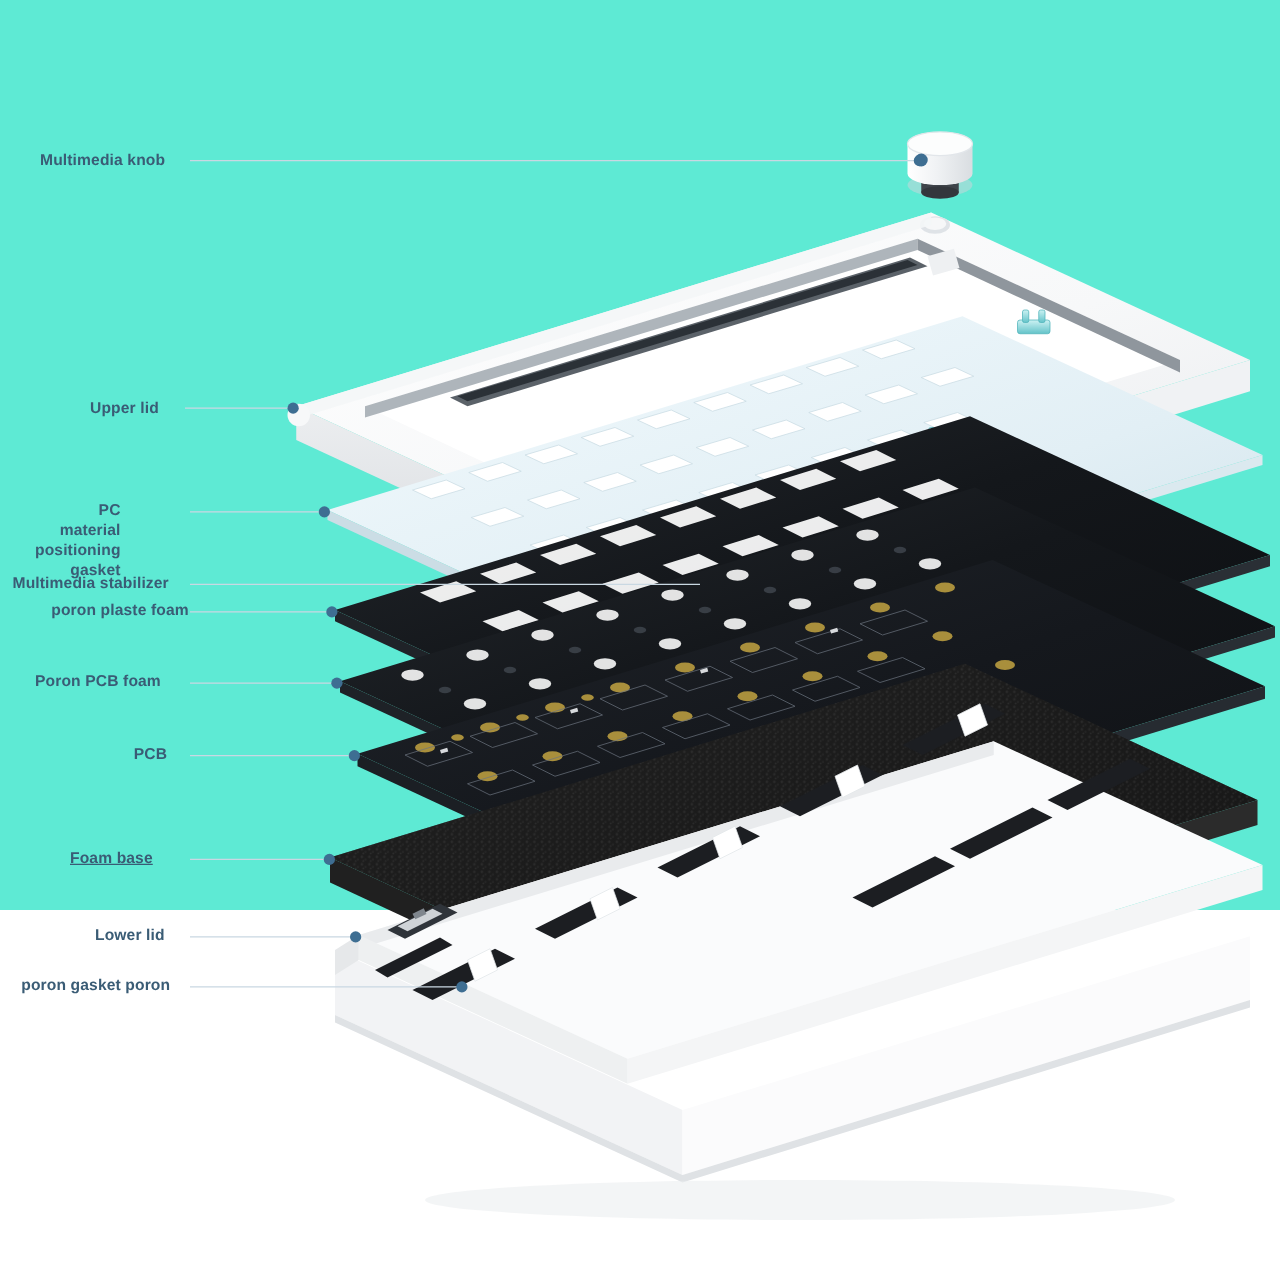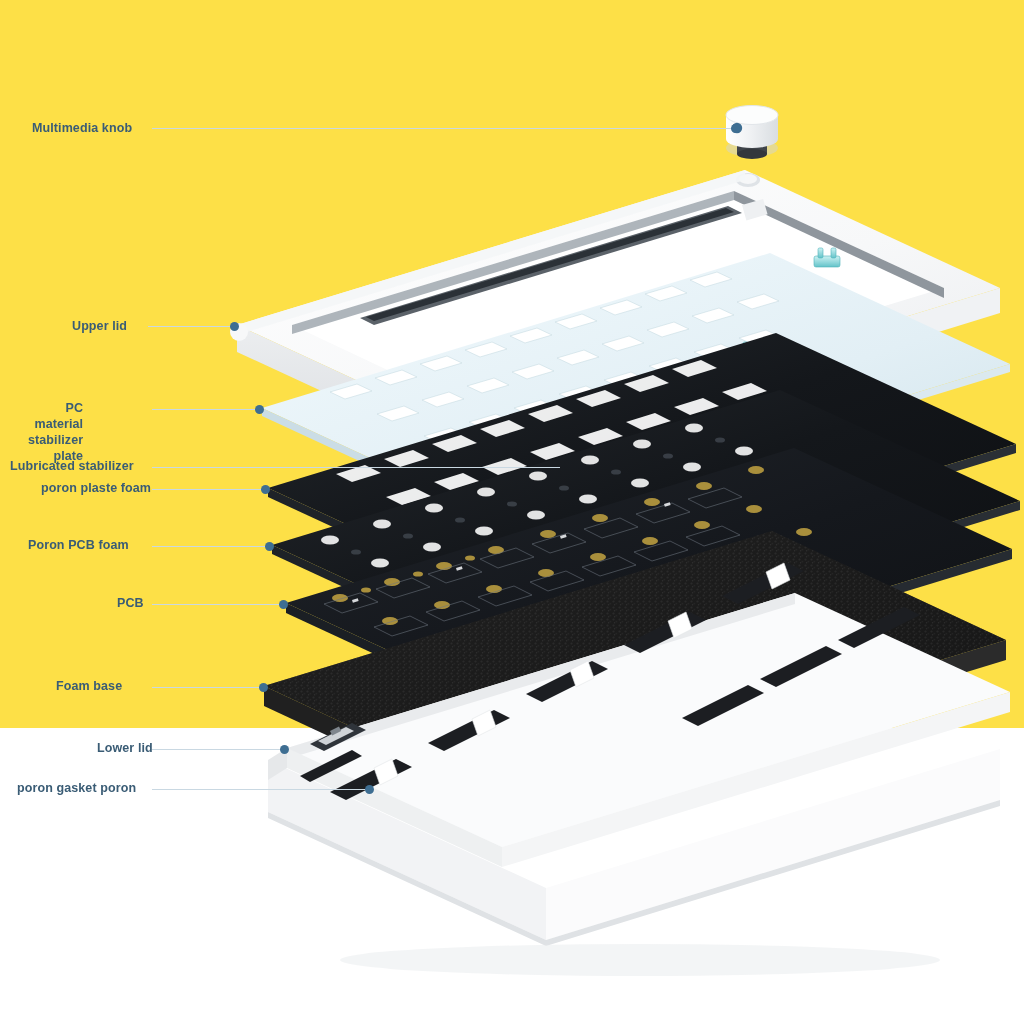--- a/index.html
+++ b/index.html
@@ -1,19 +1,19 @@
 <!DOCTYPE html>
 <html><head>
 <meta charset="utf-8">
 <title>Exploded View Diagram</title>
 <style>
   html,body{margin:0;padding:0;background:#ffffff;}
   body{width:1024px;height:1024px;overflow:hidden;
        font-family:"Liberation Sans","DejaVu Sans",sans-serif;}
-  #stage{position:relative;width:1024px;height:728px;background:#fde047;}
+  #stage{position:relative;width:1024px;height:728px;background:#5eead4;}
 
   
   .callout{position:absolute;}
   .callout .lbl{
     position:absolute;
     color:#3a5c75;
     font-size:12.5px;
     font-weight:bold;
     letter-spacing:.1px;
     white-space:nowrap;
@@ -426,50 +426,50 @@
         <div class="leader" style="left: 152px; top: 128px; width: 583px; background: rgb(201, 216, 226);"></div>
         <div class="enddot" style="left: 731px; top: 124px; background: rgb(62, 110, 146);"></div>
       </div>
       <div class="callout">
         <div class="lbl" style="left: 72px; top: 319px; color: rgb(58, 92, 117);">Upper lid</div>
         <div class="leader" style="left: 148px; top: 326px; width: 88px; background: rgb(201, 216, 226);"></div>
         <div class="enddot" style="left: 230px; top: 322px; background: rgb(62, 110, 146);"></div>
       </div>
       <div class="callout">
         <div class="lbl two" style="left: 28px; top: 400px; color: rgb(58, 92, 117);">PC material
-stabilizer plate</div>
+positioning gasket</div>
         <div class="leader" style="left: 152px; top: 409px; width: 110px; background: rgb(201, 216, 226);"></div>
         <div class="enddot" style="left: 255px; top: 405px; background: rgb(62, 110, 146);"></div>
       </div>
       <div class="callout">
-        <div class="lbl" style="left: 10px; top: 459px; color: rgb(58, 92, 117);">Lubricated stabilizer</div>
+        <div class="lbl" style="left: 10px; top: 459px; color: rgb(58, 92, 117);">Multimedia stabilizer</div>
         <div class="leader" style="left: 152px; top: 467px; width: 408px; background: rgb(201, 216, 226);"></div>
       </div>
       <div class="callout">
         <div class="lbl" style="left: 41px; top: 481px; color: rgb(58, 92, 117);">poron plaste foam</div>
         <div class="leader" style="left: 152px; top: 489px; width: 116px; background: rgb(201, 216, 226);"></div>
         <div class="enddot" style="left: 261px; top: 485px; background: rgb(62, 110, 146);"></div>
       </div>
       <div class="callout">
         <div class="lbl" style="left: 28px; top: 538px; color: rgb(58, 92, 117);">Poron PCB foam</div>
         <div class="leader" style="left: 152px; top: 546px; width: 120px; background: rgb(201, 216, 226);"></div>
         <div class="enddot" style="left: 265px; top: 542px; background: rgb(62, 110, 146);"></div>
       </div>
       <div class="callout">
-        <div class="lbl" style="left: 117px; top: 596px; color: rgb(58, 92, 117);">PCB</div>
+        <div class="lbl" style="left: 107px; top: 596px; color: rgb(58, 92, 117);">PCB</div>
         <div class="leader" style="left: 152px; top: 604px; width: 134px; background: rgb(201, 216, 226);"></div>
         <div class="enddot" style="left: 279px; top: 600px; background: rgb(62, 110, 146);"></div>
       </div>
       <div class="callout">
-        <div class="lbl" style="left: 56px; top: 679px; color: rgb(58, 92, 117);">Foam base</div>
+        <div class="lbl" style="left: 56px; top: 679px; color: rgb(58, 92, 117); text-decoration: underline;">Foam base</div>
         <div class="leader" style="left: 152px; top: 687px; width: 114px; background: rgb(201, 216, 226);"></div>
         <div class="enddot" style="left: 259px; top: 683px; background: rgb(62, 110, 146);"></div>
       </div>
       <div class="callout">
-        <div class="lbl" style="left: 76px; top: 741px; color: rgb(58, 92, 117); margin-left: 21px;">Lower lid</div>
+        <div class="lbl" style="left: 76px; top: 741px; color: rgb(58, 92, 117);">Lower lid</div>
         <div class="leader" style="left: 152px; top: 749px; width: 135px; background: rgb(201, 216, 226);"></div>
         <div class="enddot" style="left: 280px; top: 745px; background: rgb(62, 110, 146);"></div>
       </div>
       <div class="callout">
         <div class="lbl" style="left: 17px; top: 781px; color: rgb(58, 92, 117);">poron gasket poron</div>
         <div class="leader" style="left: 152px; top: 789px; width: 220px; background: rgb(201, 216, 226);"></div>
         <div class="enddot" style="left: 365px; top: 785px; background: rgb(62, 110, 146);"></div>
       </div>
     </div>
 

